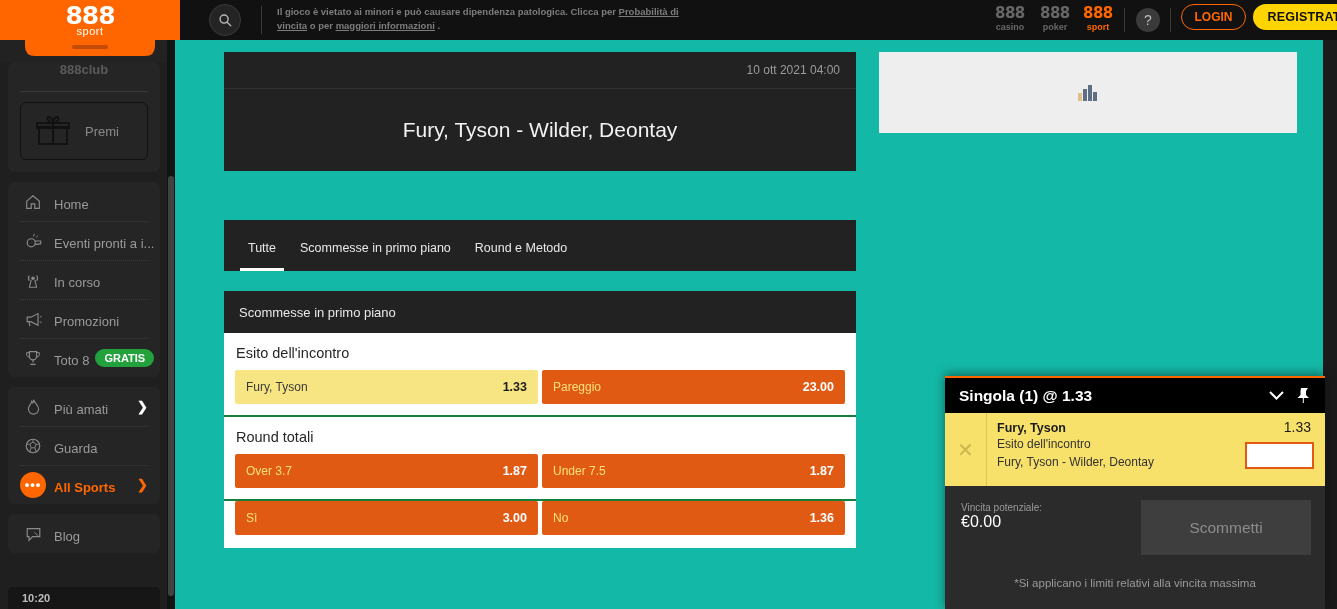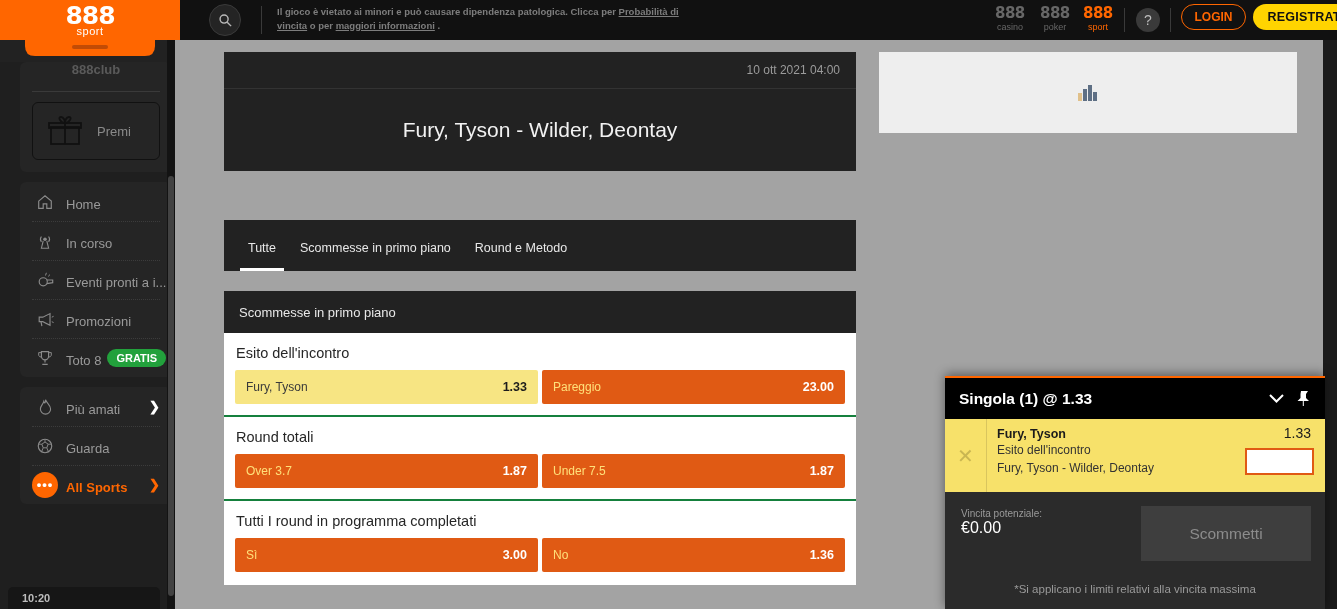--- a/index.html
+++ b/index.html
@@ -49,21 +49,21 @@
   .legal a { color: #7d7d7d; text-decoration: underline; }
 
   .brand-group {
     position: absolute; top: 6px; display: flex;
     flex-direction: column; align-items: center; cursor: pointer;
   }
   .brand-num {
     font-size: 15px; font-weight: bold; letter-spacing: -0.5px;
     line-height: 15px; font-family: "DejaVu Sans", sans-serif;
   }
-  .brand-name { font-size: 9px; line-height: 12px; }
+  .brand-name { font-size: 9px; line-height: 12px; font-weight: bold; }
   .b-dim .brand-num, .b-dim .brand-name { color: #676767; }
   .b-on .brand-num, .b-on .brand-name { color: #ff6600; }
 
   .hdiv { position: absolute; top: 8px; width: 1px; height: 24px; background: #3a3a3a; }
   .help-btn {
     position: absolute; left: 1136px; top: 8px; width: 24px; height: 24px;
     border-radius: 50%; background: #3a3a3a; color: #bdbdbd;
     font-size: 14px; display: flex; align-items: center; justify-content: center;
     cursor: pointer;
   }
@@ -83,21 +83,21 @@
 
   
   .sidebar {
     position: absolute; left: 0; top: 40px; width: 168px; height: 569px;
     background: #1f1f1f; overflow: hidden;
   }
   .orange-tab {
     position: absolute; left: 0; top: 0; width: 180px; height: 22px;
     pointer-events: none;
   }
-  .sb-scroll { position: absolute; left: 12px; top: 0; width: 168px; }
+  .sb-scroll { position: absolute; left: 0; top: 0; width: 168px; }
 
   .panel {
     margin: 0 8px 10px 8px; background: #252525; border-radius: 6px;
     overflow: hidden;
   }
   .club-strip {
     height: 30px; margin: 0 12px; border-bottom: 1px solid #3a3a3a;
     display: flex; align-items: flex-start; justify-content: center;
     overflow: hidden; color: #5a5a5a; font-size: 13px; font-weight: bold;
   }
@@ -144,21 +144,21 @@
     background: #131313;
   }
   .sb-thumb {
     position: absolute; left: 168px; top: 176px; width: 6px; height: 420px;
     background: #424242; border-radius: 3px; cursor: pointer;
   }
 
   
   .main {
     position: absolute; left: 175px; top: 40px; width: 1148px; height: 569px;
-    background: #a3a3a3;
+    background: #14b8a6;
     padding-left: 15px;
   }
   .event-card {
     position: absolute; left: 49px; top: 12px; width: 632px; background: #222222;
   }
   .event-date {
     height: 37px; border-bottom: 1px solid #333333; color: #9b9b9b;
     font-size: 12px; display: flex; align-items: center;
     justify-content: flex-end; padding-right: 16px;
   }
@@ -210,21 +210,21 @@
   }
   .stats-label { color: #555555; font-size: 14px; }
 
   
   .slip {
     position: absolute; left: 945px; top: 376px; width: 380px; height: 233px;
     background: #2b2b2b; border-top: 2px solid #ff6600;
     box-shadow: 0 -2px 10px rgba(0,0,0,.45);
   }
   .slip-head {
-    height: 41px; background: #000000; display: flex; align-items: center;
+    height: 35px; background: #000000; display: flex; align-items: center;
     padding: 0 14px; gap: 10px;
   }
   .slip-title { color: #ffffff; font-size: 15.5px; font-weight: bold; flex: 1; }
   .slip-ico { color: #ffffff; cursor: pointer; display: flex; align-items: center; }
   .slip-item {
     height: 73px; background: #f7e16a; display: flex; align-items: stretch;
   }
   .slip-x {
     width: 42px; display: flex; align-items: center; justify-content: center;
     color: #c9b652; font-size: 20px; cursor: pointer;
@@ -326,41 +326,41 @@
         <div class="nav-item">
           <span class="nav-ico">
             <svg width="18" height="18" viewBox="0 0 20 20">
               <path d="M3 9 L10 3 L17 9 L17 17 L12 17 L12 12 L8 12 L8 17 L3 17 Z" fill="none" stroke="#8a8a8a" stroke-width="1.3"></path>
             </svg>
           </span>
           <span class="nav-label">Home</span>
         </div>
         <div class="nav-item">
           <span class="nav-ico">
-            <svg width="18" height="18" viewBox="0 0 20 20">
-              <circle cx="10" cy="8" r="2" fill="#8a8a8a"></circle>
-              <path d="M6 5 A5 5 0 0 0 6 11 M14 5 A5 5 0 0 1 14 11" fill="none" stroke="#8a8a8a" stroke-width="1.2"></path>
-              <path d="M8 10 L6 18 L14 18 L12 10" fill="none" stroke="#8a8a8a" stroke-width="1.2"></path>
-            </svg>
-          </span>
-          <span class="nav-label">In corso</span>
-        </div>
-        <div class="nav-item">
-          <span class="nav-ico">
             <svg width="19" height="18" viewBox="0 0 20 20">
               <circle cx="7.5" cy="12" r="4.5" fill="none" stroke="#8a8a8a" stroke-width="1.3"></circle>
               <path d="M11.5 10 L18 10 L18 13 L11.5 14" fill="none" stroke="#8a8a8a" stroke-width="1.3"></path>
               <line x1="10" y1="5" x2="11" y2="2" stroke="#8a8a8a" stroke-width="1.1"></line>
               <line x1="13" y1="6" x2="15" y2="4" stroke="#8a8a8a" stroke-width="1.1"></line>
             </svg>
           </span>
           <span class="nav-label">Eventi pronti a i...</span>
         </div>
         <div class="nav-item">
           <span class="nav-ico">
+            <svg width="18" height="18" viewBox="0 0 20 20">
+              <circle cx="10" cy="8" r="2" fill="#8a8a8a"></circle>
+              <path d="M6 5 A5 5 0 0 0 6 11 M14 5 A5 5 0 0 1 14 11" fill="none" stroke="#8a8a8a" stroke-width="1.2"></path>
+              <path d="M8 10 L6 18 L14 18 L12 10" fill="none" stroke="#8a8a8a" stroke-width="1.2"></path>
+            </svg>
+          </span>
+          <span class="nav-label">In corso</span>
+        </div>
+        <div class="nav-item">
+          <span class="nav-ico">
             <svg width="19" height="18" viewBox="0 0 20 20">
               <path d="M3 8 L3 13 L7 13 L15 17 L15 4 L7 8 Z" fill="none" stroke="#8a8a8a" stroke-width="1.3"></path>
               <path d="M5 13 L6 18" stroke="#8a8a8a" stroke-width="1.3"></path>
               <path d="M17 8 L19 7 M17 13 L19 14" stroke="#8a8a8a" stroke-width="1.1"></path>
             </svg>
           </span>
           <span class="nav-label">Promozioni</span>
         </div>
         <div class="nav-item">
           <span class="nav-ico">
@@ -395,20 +395,31 @@
           </span>
           <span class="nav-label">Guarda</span>
         </div>
         <div class="nav-item active">
           <span class="allsports-dot">•••</span>
           <span class="nav-label">All Sports</span>
           <span class="chev">❯</span>
         </div>
       </div>
 
+      <div class="panel">
+        <div class="nav-item">
+          <span class="nav-ico">
+            <svg width="19" height="18" viewBox="0 0 20 20">
+              <path d="M3 4 L17 4 L17 13 L9 13 L5 17 L5 13 L3 13 Z" fill="none" stroke="#8a8a8a" stroke-width="1.3"></path>
+              <path d="M11 8 L15 12" stroke="#8a8a8a" stroke-width="1.1"></path>
+            </svg>
+          </span>
+          <span class="nav-label">Blog</span>
+        </div>
+      </div>
     </div>
 
     <div class="clock-bar">10:20</div>
   </div>
 
   <div class="sb-track"></div>
   <div class="sb-thumb"></div>
 
   <div class="main">
 
@@ -449,21 +460,20 @@
             <span class="oval">1.87</span>
           </div>
           <div class="odd">
             <span class="oname">Under 7.5</span>
             <span class="oval">1.87</span>
           </div>
         </div>
       </div>
 
       <div class="mk-group">
-        <div class="mk-title">Tutti I round in programma completati</div>
         <div class="odds-row">
           <div class="odd">
             <span class="oname">Sì</span>
             <span class="oval">3.00</span>
           </div>
           <div class="odd">
             <span class="oname">No</span>
             <span class="oval">1.36</span>
           </div>
         </div>

